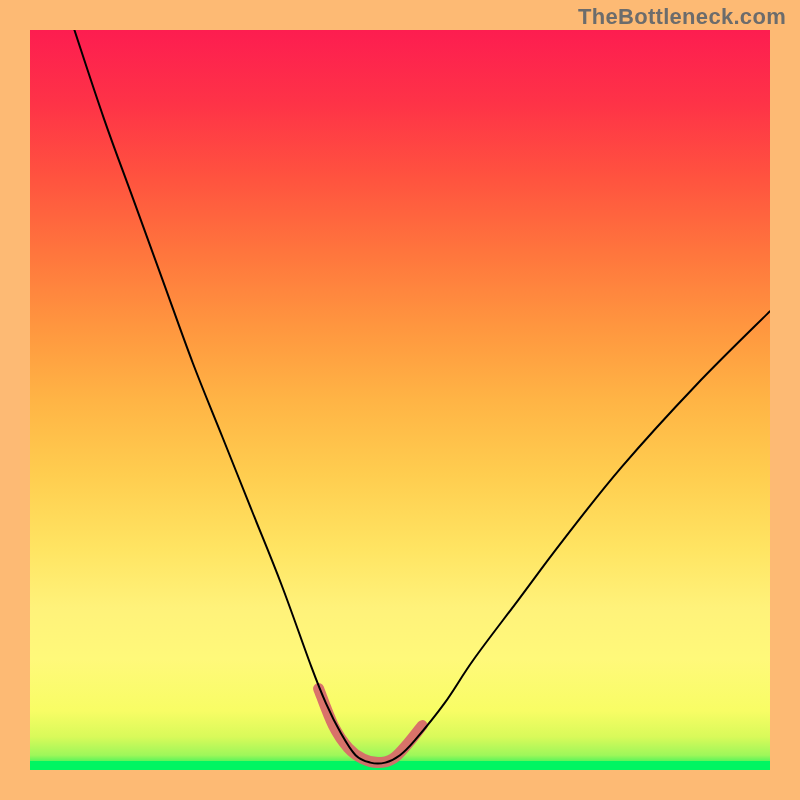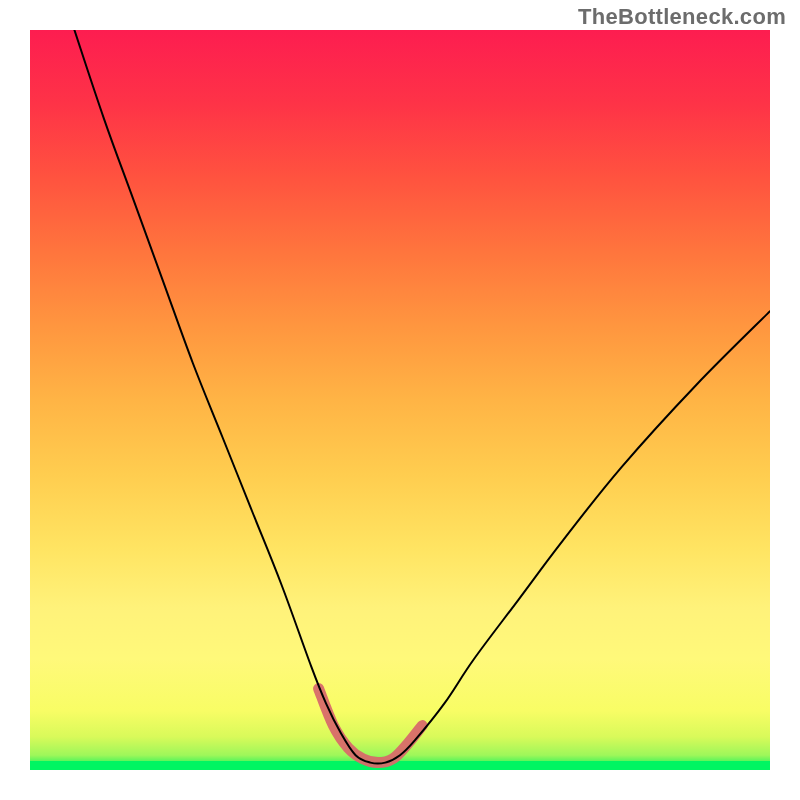--- a/index.html
+++ b/index.html
@@ -8,21 +8,21 @@
     width: 800px;
     height: 800px;
     background: #000;
     overflow: hidden;
     font-family: Arial, Helvetica, sans-serif;
   }
   .frame {
     position: relative;
     width: 800px;
     height: 800px;
-    background: #ffffff;
+    background: #fdba74;
   }
   .watermark {
     position: absolute;
     top: 4px;
     right: 14px;
     color: #6c6c6c;
     font-size: 22px;
     font-weight: 600;
     letter-spacing: 0.3px;
     z-index: 5;

